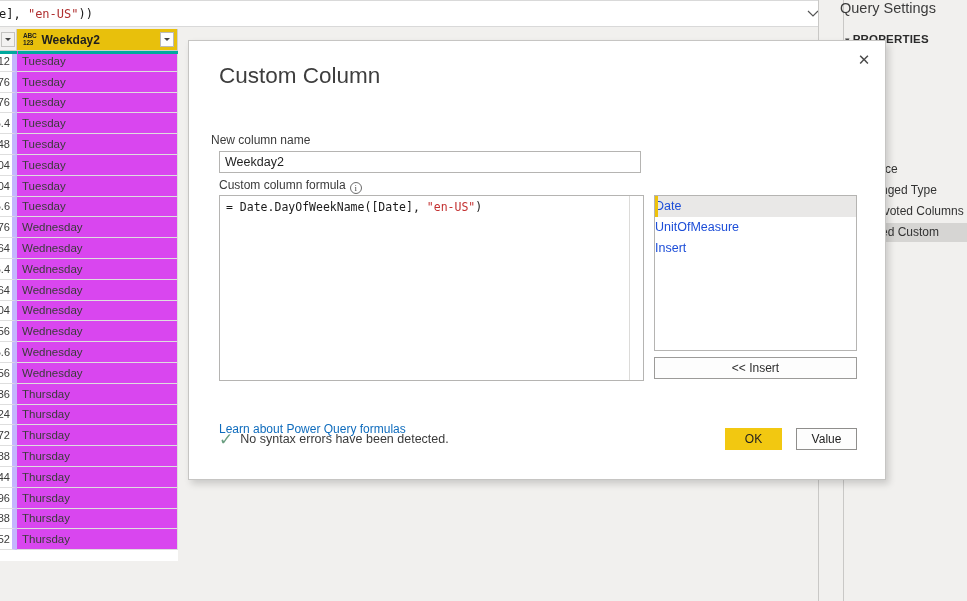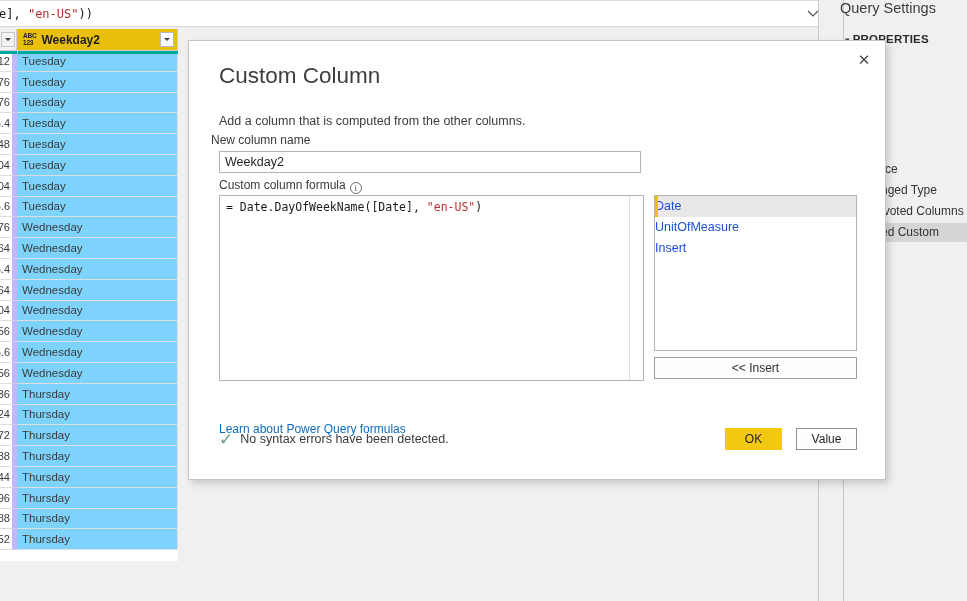--- a/index.html
+++ b/index.html
@@ -85,21 +85,21 @@
     font-size: 11.5px; color: #3b3b3b;
     border-right: 1px solid #dedede;
     border-bottom: 1px solid #dedede;
     height: 20.8px; overflow: hidden; white-space: nowrap;
   }
   .cell.num {
     width: 17px; justify-content: flex-end;
     padding-right: 2px; background: #ffffff; color: #3b3b3b;
     font-size: 11px; border-right: 5px solid #c4b5fd;
   }
-  .cell.day { width: 161px; padding-left: 5px; background: #7dd3fc; }
+  .cell.day { width: 161px; padding-left: 5px; background: #d946ef; }
 
   
   .qs-panel {
     position: absolute; left: 818px; top: 0;
     width: 149px; height: 601px;
     background: #f1f0ee;
     border-left: 1px solid #c9c8c6;
   }
   .qs-inner-line {
     position: absolute; left: 24px; top: 0; width: 1px; height: 601px;
@@ -375,21 +375,20 @@
   <div id="steps-container">
       <div class="qs-step" style="top: 160px; left: 881px;">rce</div>
       <div class="qs-step" style="top: 181px; left: 881px;">nged Type</div>
       <div class="qs-step" style="top: 202px; left: 881px;">ivoted Columns</div>
       <div class="qs-step active" style="top: 223px; padding-left: 62px;">ed Custom</div>
     </div>
 
   <div class="dialog">
     <div class="dialog-close">✕</div>
     <div class="dlg-title">Custom Column</div>
-    <div class="dlg-sub">Add a column that is computed from the other columns.</div>
 
     <div class="lbl" style="left:22px; top:92px;">New column name</div>
     <input class="txt-input" value="Weekday2" style="">
 
     <div class="lbl" style="left:30px; top:137px;">
       <span>Custom column formula</span><span class="info-icon">i</span>
     </div>
 
     <div class="formula-box">
       <div class="formula-box-text"><span>= Date.DayOfWeekName([Date], </span><span class="str">"en-US"</span><span>)</span></div>

